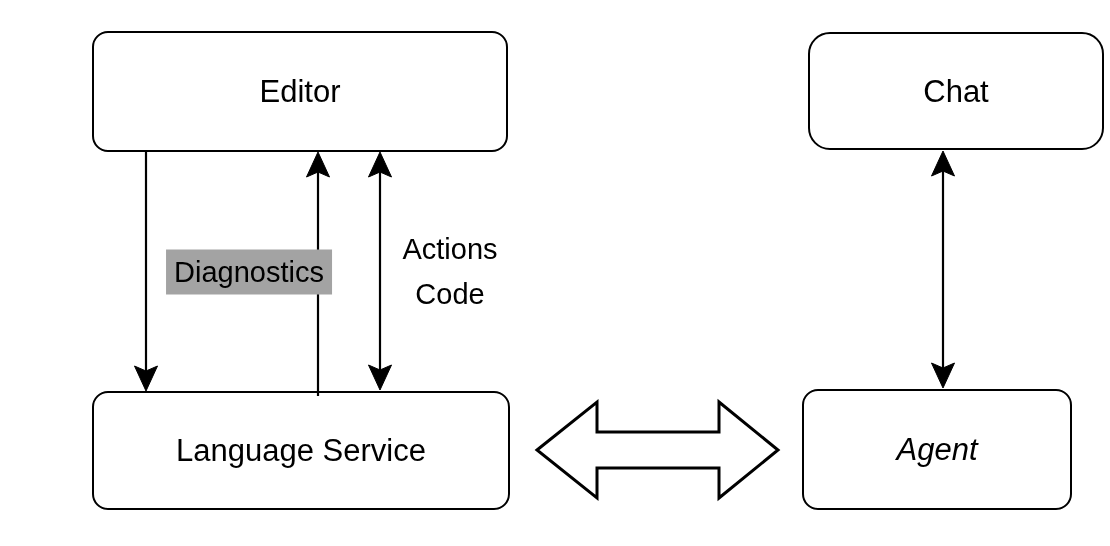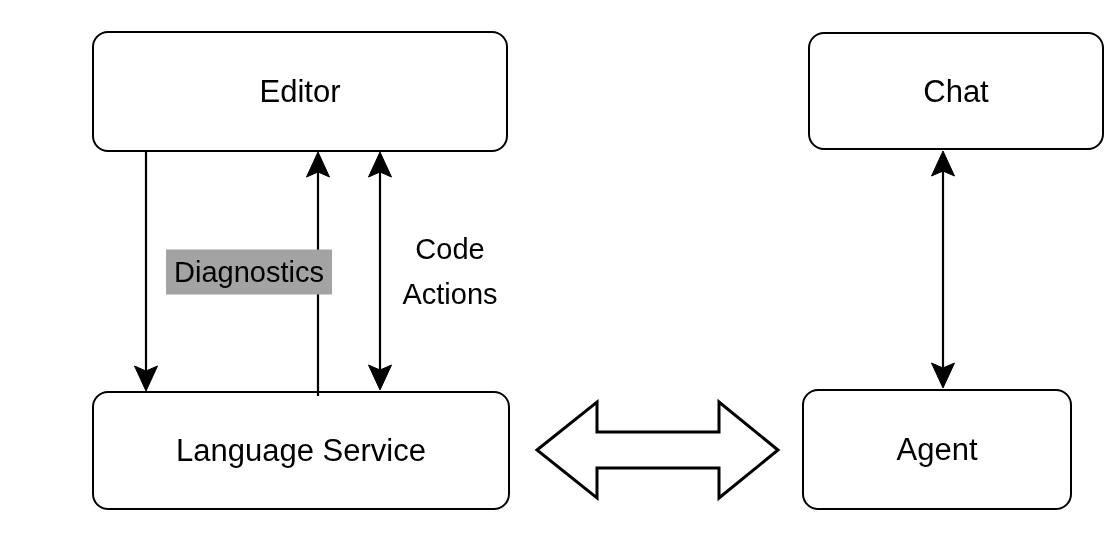--- a/index.html
+++ b/index.html
@@ -21,23 +21,23 @@
     display: flex;
     flex-direction: column;
     align-items: center;
     justify-content: center;
     text-align: center;
     font-size: 31px;
     line-height: 45px;
     z-index: 1;
   }
   #editor-box { left: 92px;  top: 31px;  width: 416px; height: 121px; }
-  #chat-box   { left: 808px; top: 32px;  width: 296px; height: 118px; }
+  #chat-box   { left: 808px; top: 32px;  width: 296px; height: 118px; border-radius: 22px; }
   #lsp-box    { left: 92px;  top: 391px; width: 418px; height: 119px; }
-  #agent-box  { left: 802px; top: 389px; width: 270px; height: 121px; }
+  #agent-box  { left: 802px; top: 389px; width: 270px; height: 121px; font-style: italic; }
 
   svg.arrows {
     position: absolute;
     left: 0; top: 0;
     width: 1110px;
     height: 546px;
     z-index: 2;
   }
   .edge-label {
     position: absolute;
@@ -102,17 +102,17 @@
   </svg>
 
   <div class="edge-label" id="file-sync-label">
   </div>
 
   <div class="edge-label" id="diagnostics-label">
     <span>Diagnostics</span>
   </div>
 
   <div class="edge-label" id="code-actions-label">
+    <span>Actions</span>
     <span>Code</span>
-    <span>Actions</span>
   </div>
 
 </div>
 
 </body></html>

